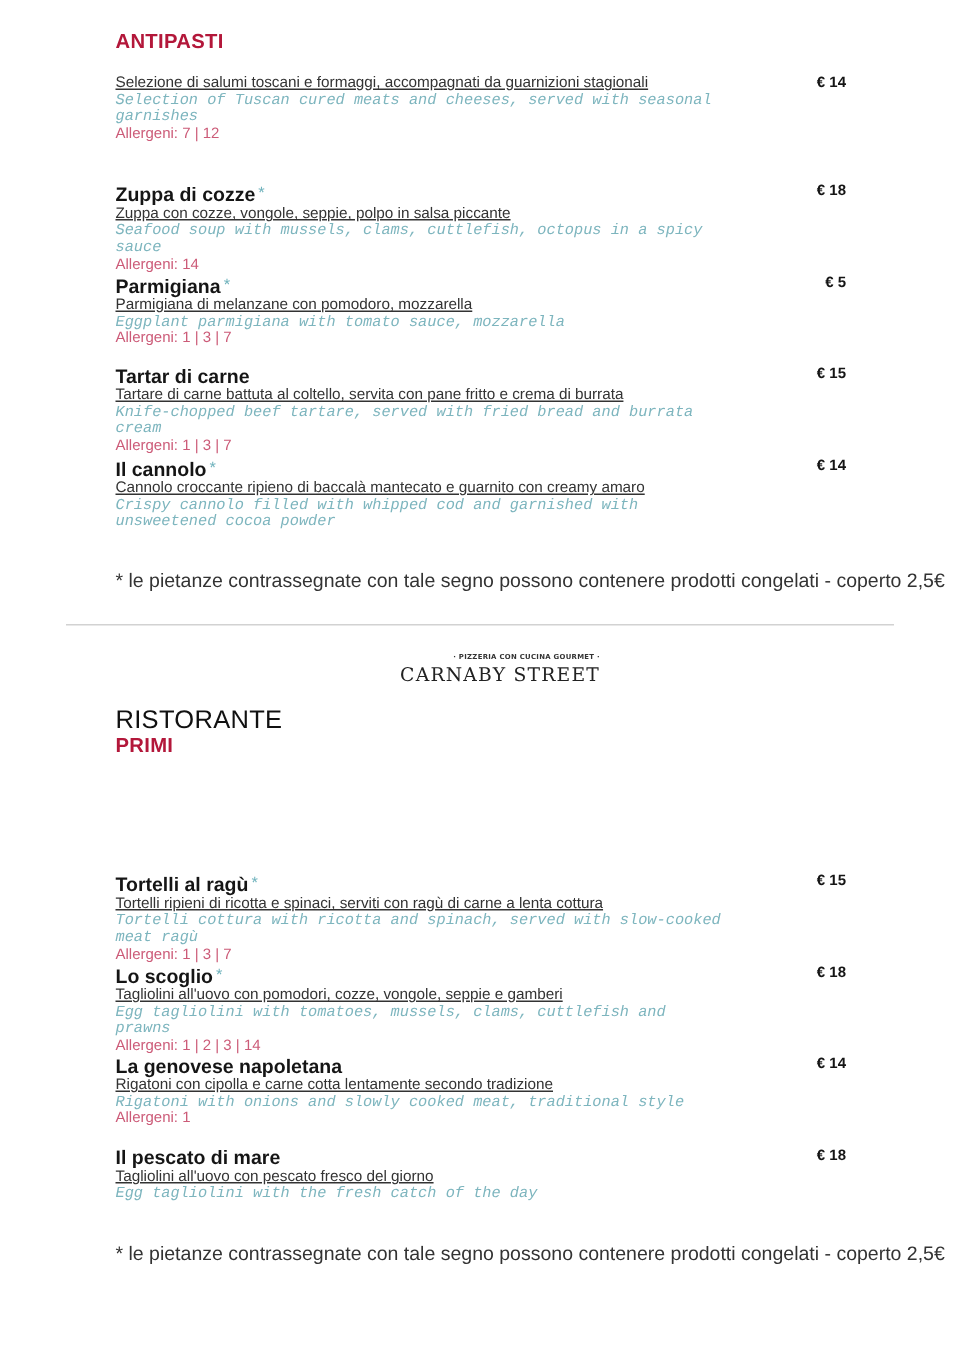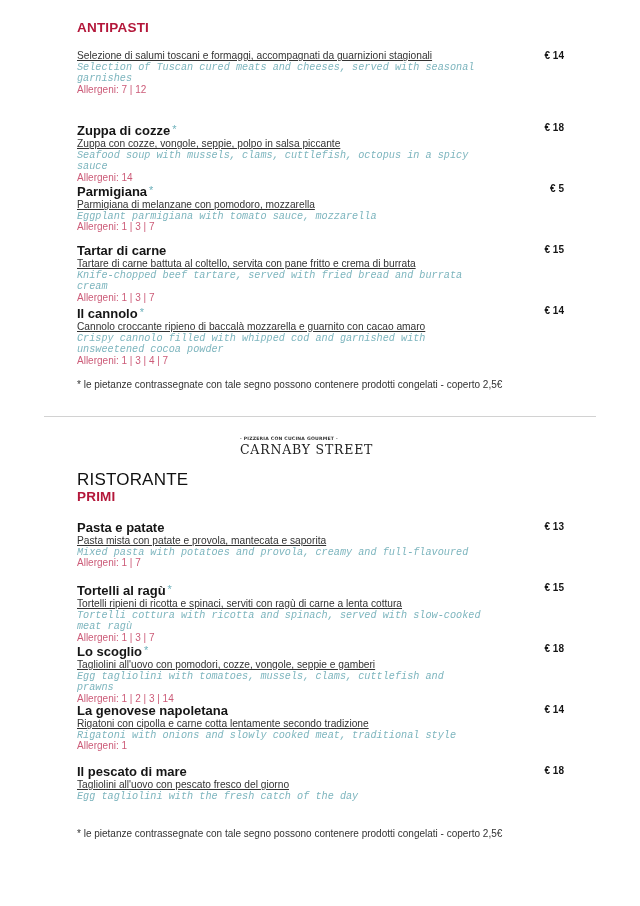--- a/index.html
+++ b/index.html
@@ -7,23 +7,23 @@
   .page { position: absolute; left: 0; top: 0; width: 640px; height: 842px; }
   .section-red { color: #b3173a; font-weight: bold; font-size: 13.5px; letter-spacing: 0.2px; }
   .cat-title { position: absolute; left: 77px; top: 20px; }
   .item { position: absolute; left: 77px; width: 490px; }
   .item-name { font-weight: bold; font-size: 13px; line-height: 14px; color: #151515; }
   .star { color: #6fb2bc; font-weight: normal; font-size: 11px; vertical-align: 2px; margin-left: 2px; }
   .item-price { position: absolute; right: 3px; top: 0; font-weight: bold; font-size: 10px; color: #151515; }
   .item-it { font-size: 10.2px; line-height: 11.5px; color: #333333; width: 400px; text-decoration: underline; }
   .item-en { font-size: 10.2px; line-height: 11.5px; color: #7db5be; font-style: italic; width: 400px; font-family: Liberation Mono, monospace; }
   .item-all { font-size: 10px; line-height: 9px; color: #cc5b78; }
-  .note { position: absolute; left: 77px; font-size: 10px; color: #333; }
+  .note { position: absolute; left: 77px; font-size: 13px; color: #333; }
   .divider { position: absolute; left: 44px; top: 416px; width: 552px; height: 1px; background: #d2d2d2; }
-  .logo { position: absolute; left: 240px; top: 436px; width: 160px; text-align: left; }
+  .logo { position: absolute; left: 240px; top: 436px; width: 160px; text-align: right; }
   .logo-tag { font-size: 4.6px; letter-spacing: 0.2px; color: #333; font-family: "DejaVu Sans", sans-serif; font-weight: bold; }
   .logo-name { font-family: "DejaVu Serif", serif; font-size: 12.5px; letter-spacing: 0.8px; color: #222; margin-top: 1px; }
   .ristorante { position: absolute; left: 77px; top: 470px; font-weight: normal; font-size: 17px; color: #111; letter-spacing: 0.2px; }
   .primi { position: absolute; left: 77px; top: 489px; }
 </style>
 </head>
 <body>
 
 <div class="page">
 
@@ -56,44 +56,36 @@
     <div class="item-name"><span>Tartar di carne</span></div>
     <div class="item-price">€ 15</div>
     <div class="item-it" style="width:420px">Tartare di carne battuta al coltello, servita con pane fritto e crema di burrata</div>
     <div class="item-en" style="width:420px">Knife-chopped beef tartare, served with fried bread and burrata cream</div>
     <div class="item-all">Allergeni: 1 | 3 | 7</div>
   </div>
 
   <div class="item" style="top:305px">
     <div class="item-name"><span>Il cannolo</span><span class="star">*</span></div>
     <div class="item-price">€ 14</div>
-    <div class="item-it" style="width:420px">Cannolo croccante ripieno di baccalà mozzarella e guarnito con cacao amaro</div>
+    <div class="item-it" style="width:420px">Cannolo croccante ripieno di baccalà mantecato e guarnito con creamy amaro</div>
     <div class="item-en" style="width:385px">Crispy cannolo filled with whipped cod and garnished with unsweetened cocoa powder</div>
-    <div class="item-all">Allergeni: 1 | 3 | 4 | 7</div>
   </div>
 
   <div class="note" style="top:379px">* le pietanze contrassegnate con tale segno possono contenere prodotti congelati - coperto 2,5€</div>
 
   <div class="divider"></div>
 
   <div class="logo">
     <div class="logo-tag">· PIZZERIA CON CUCINA GOURMET ·</div>
     <div class="logo-name">CARNABY STREET</div>
   </div>
 
   <div class="ristorante">RISTORANTE</div>
   <div class="section-red primi">PRIMI</div>
 
-  <div class="item" style="top:521px">
-    <div class="item-name"><span>Pasta e patate</span></div>
-    <div class="item-price">€ 13</div>
-    <div class="item-it">Pasta mista con patate e provola, mantecata e saporita</div>
-    <div class="item-en">Mixed pasta with potatoes and provola, creamy and full-flavoured</div>
-    <div class="item-all">Allergeni: 1 | 7</div>
-  </div>
 
   <div class="item" style="top:582px">
     <div class="item-name"><span>Tortelli al ragù</span><span class="star">*</span></div>
     <div class="item-price">€ 15</div>
     <div class="item-it" style="width:420px">Tortelli ripieni di ricotta e spinaci, serviti con ragù di carne a lenta cottura</div>
     <div class="item-en" style="width:420px">Tortelli cottura with ricotta and spinach, served with slow-cooked meat ragù</div>
     <div class="item-all">Allergeni: 1 | 3 | 7</div>
   </div>
 
   <div class="item" style="top:643px">

